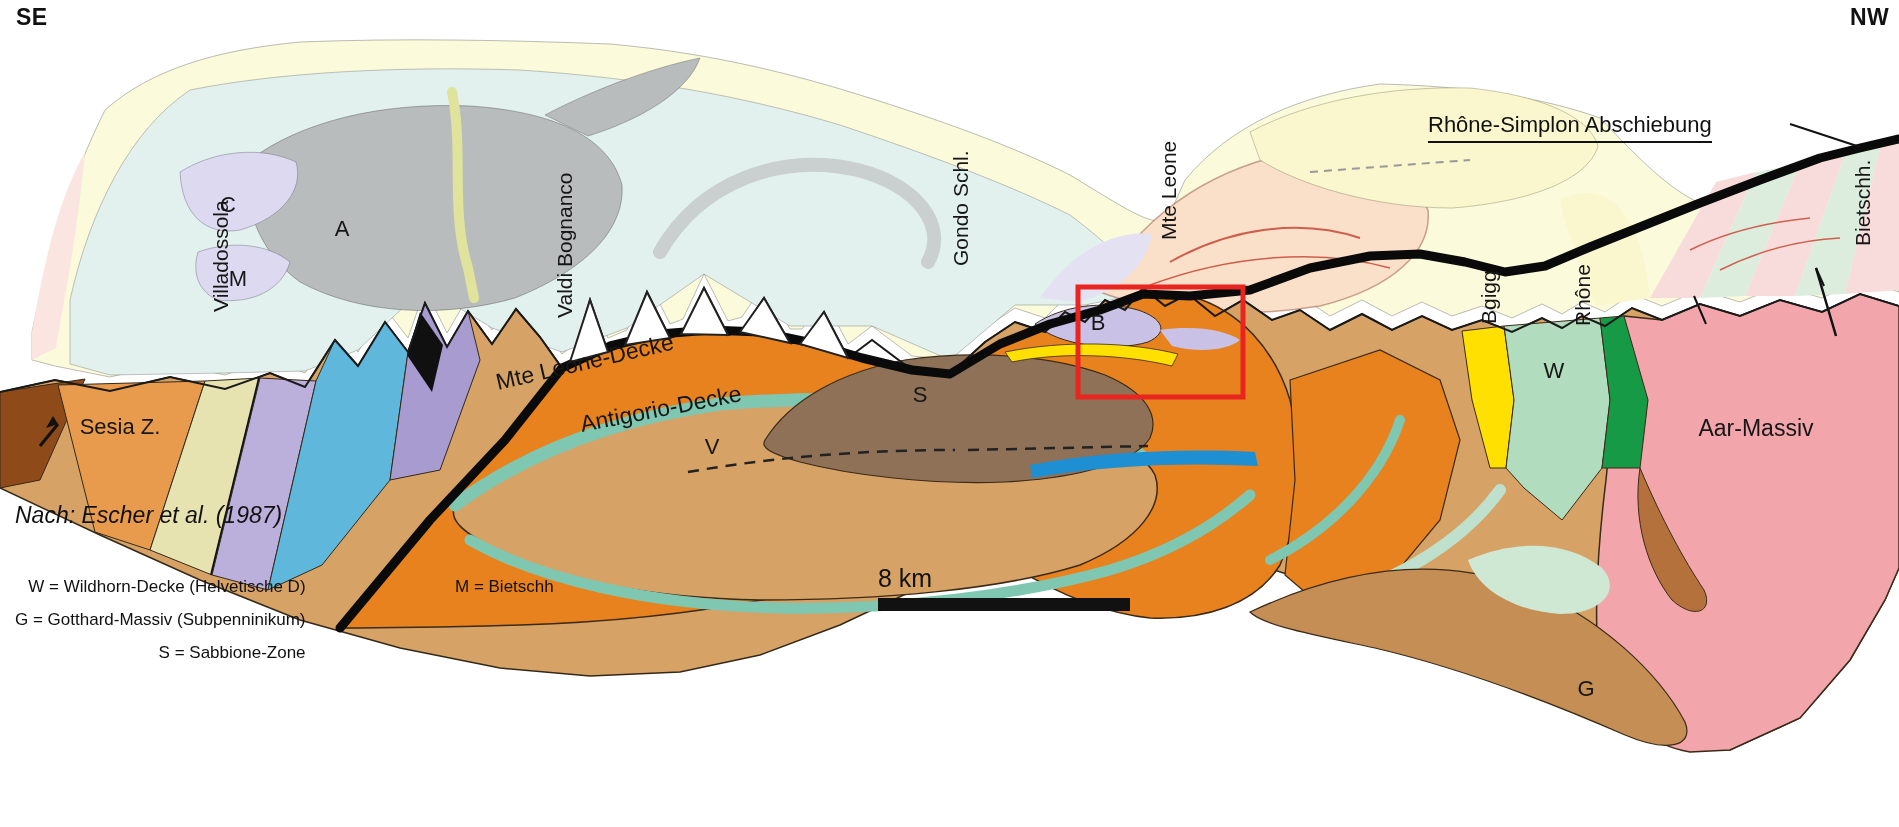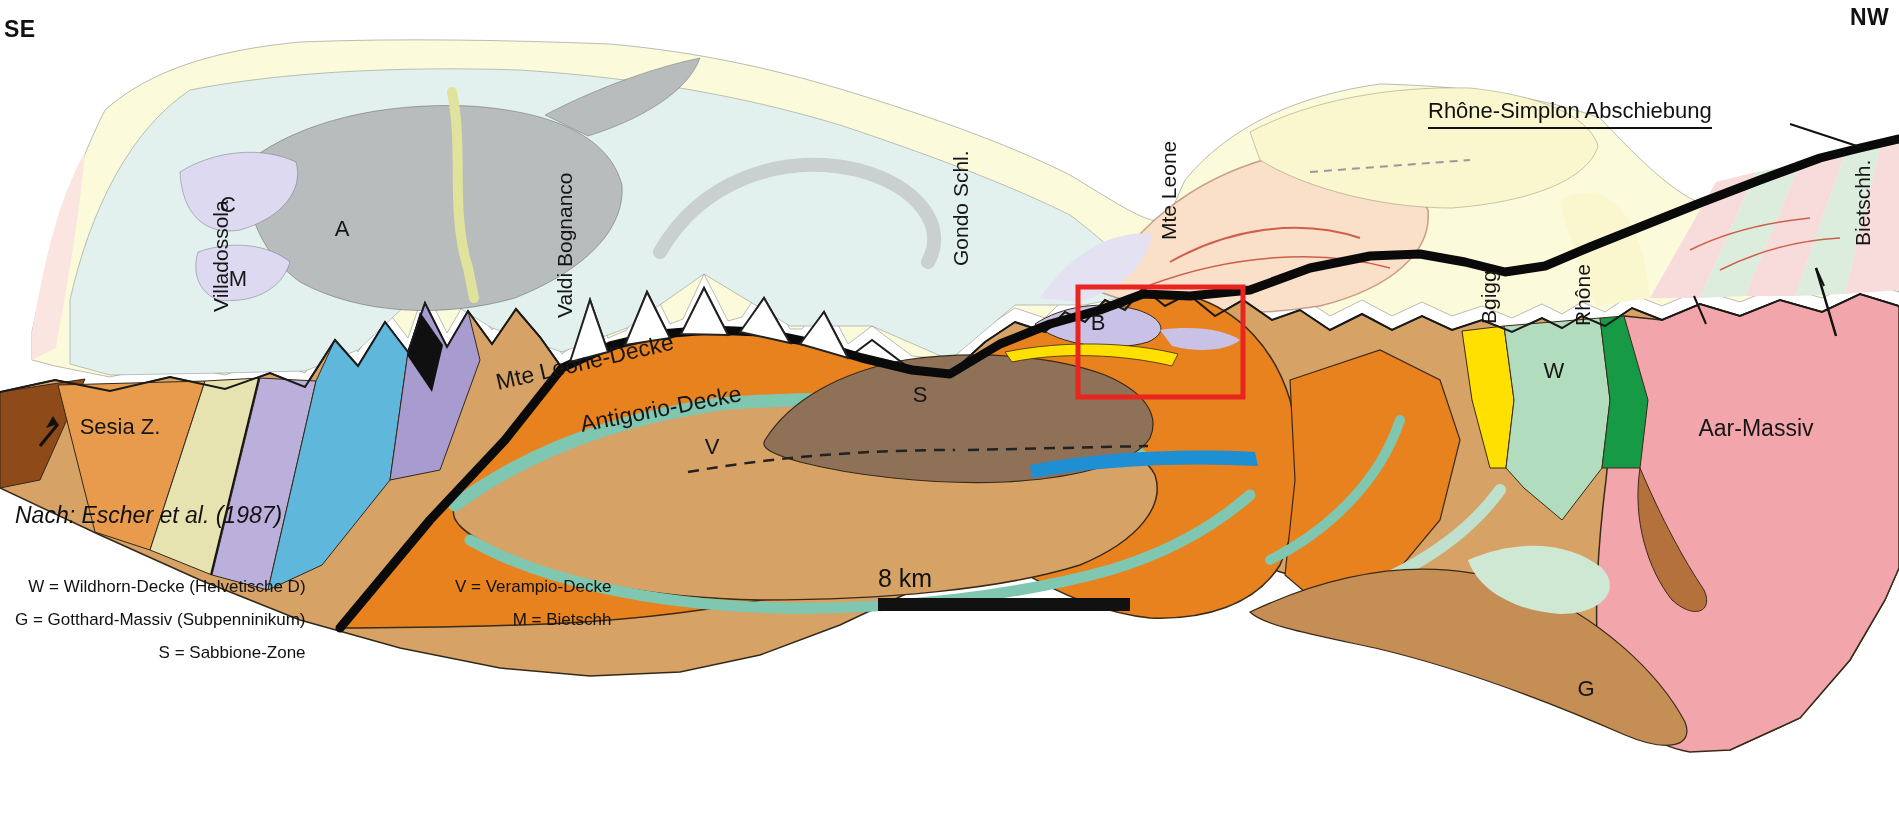--- a/index.html
+++ b/index.html
@@ -1,21 +1,21 @@
 <!DOCTYPE html>
 <html><head>
 <meta charset="utf-8">
 <style>
   html,body{margin:0;padding:0;background:#fff;}
   #stage{position:relative;width:1899px;height:827px;background:#fff;overflow:hidden;
          font-family:"Liberation Sans","DejaVu Sans",sans-serif;color:#111;}
   #stage svg{position:absolute;left:0;top:0;}
   .overlay{position:absolute;white-space:nowrap;}
   .compass{font-size:23px;font-weight:bold;letter-spacing:.5px;}
-  .fault-label{font-size:22px;border-bottom:2px solid #111;padding-bottom:3px;}
+  .fault-label{font-size:22px;border-bottom:2px solid #111;padding-bottom:3px;margin-top:14px;}
   .source-note{font-style:italic;font-size:23px;}
   .legend-col{position:absolute;font-size:17px;line-height:33px;text-align:right;}
   .scale-label{font-size:25px;text-align:left;}
   .scale-bar{position:absolute;background:#111;}
   svg text{font-family:"Liberation Sans","DejaVu Sans",sans-serif;fill:#161616;}
   .maplabel{font-size:21px;}
   .unitletter{font-size:22px;}
   .bigunit{font-size:23px;}
 </style>
 </head>
@@ -133,33 +133,32 @@
   <text class="bigunit" transform="translate(498 390) rotate(-13)" fill="#1A1208">Mte Leone-Decke</text>
   <text class="bigunit" transform="translate(582 432) rotate(-11)" fill="#1A1208">Antigorio-Decke</text>
   <text class="unitletter" x="712" y="454" text-anchor="middle">V</text>
   <text class="unitletter" x="920" y="402" text-anchor="middle" fill="#F4EFE5">S</text>
   <text class="unitletter" x="1098" y="330" text-anchor="middle">B</text>
   <text class="unitletter" x="1554" y="378" text-anchor="middle">W</text>
   <text class="bigunit" x="1756" y="436" text-anchor="middle">Aar-Massiv</text>
   <text class="unitletter" x="1586" y="696" text-anchor="middle">G</text>
 </svg>
 
-<div class="overlay compass" style="left:4px;top:4px;margin-top:12px;">SE</div>
+<div class="overlay compass" style="left:16px;top:4px;">SE</div>
 <div class="overlay compass" style="left:1850px;top:4px;">NW</div>
 
 <div class="overlay fault-label" style="left:1428px;top:98px;">Rhône-Simplon Abschiebung</div>
 
 <div class="overlay source-note" style="left:15px;top:502px;">Nach: Escher et al. (1987)</div>
 
 <div class="legend-col" style="left:15px;top:570px;">
   <div>W = Wildhorn-Decke (Helvetische D)</div>
   <div>G  = Gotthard-Massiv (Subpenninikum)</div>
   <div>S  = Sabbione-Zone</div>
 </div>
 <div class="legend-col" style="left:455px;top:570px;">
-  <div>V = Verampio-Decke</div>
   <div>M = Bietschh</div>
 </div>
 
 <div class="overlay scale-label" style="left:878px;top:564px;width:252px;">8 km</div>
 <div class="scale-bar" style="left:878px;top:598px;width:252px;height:13px;"></div>
 
 </div>
 
 </body></html>

